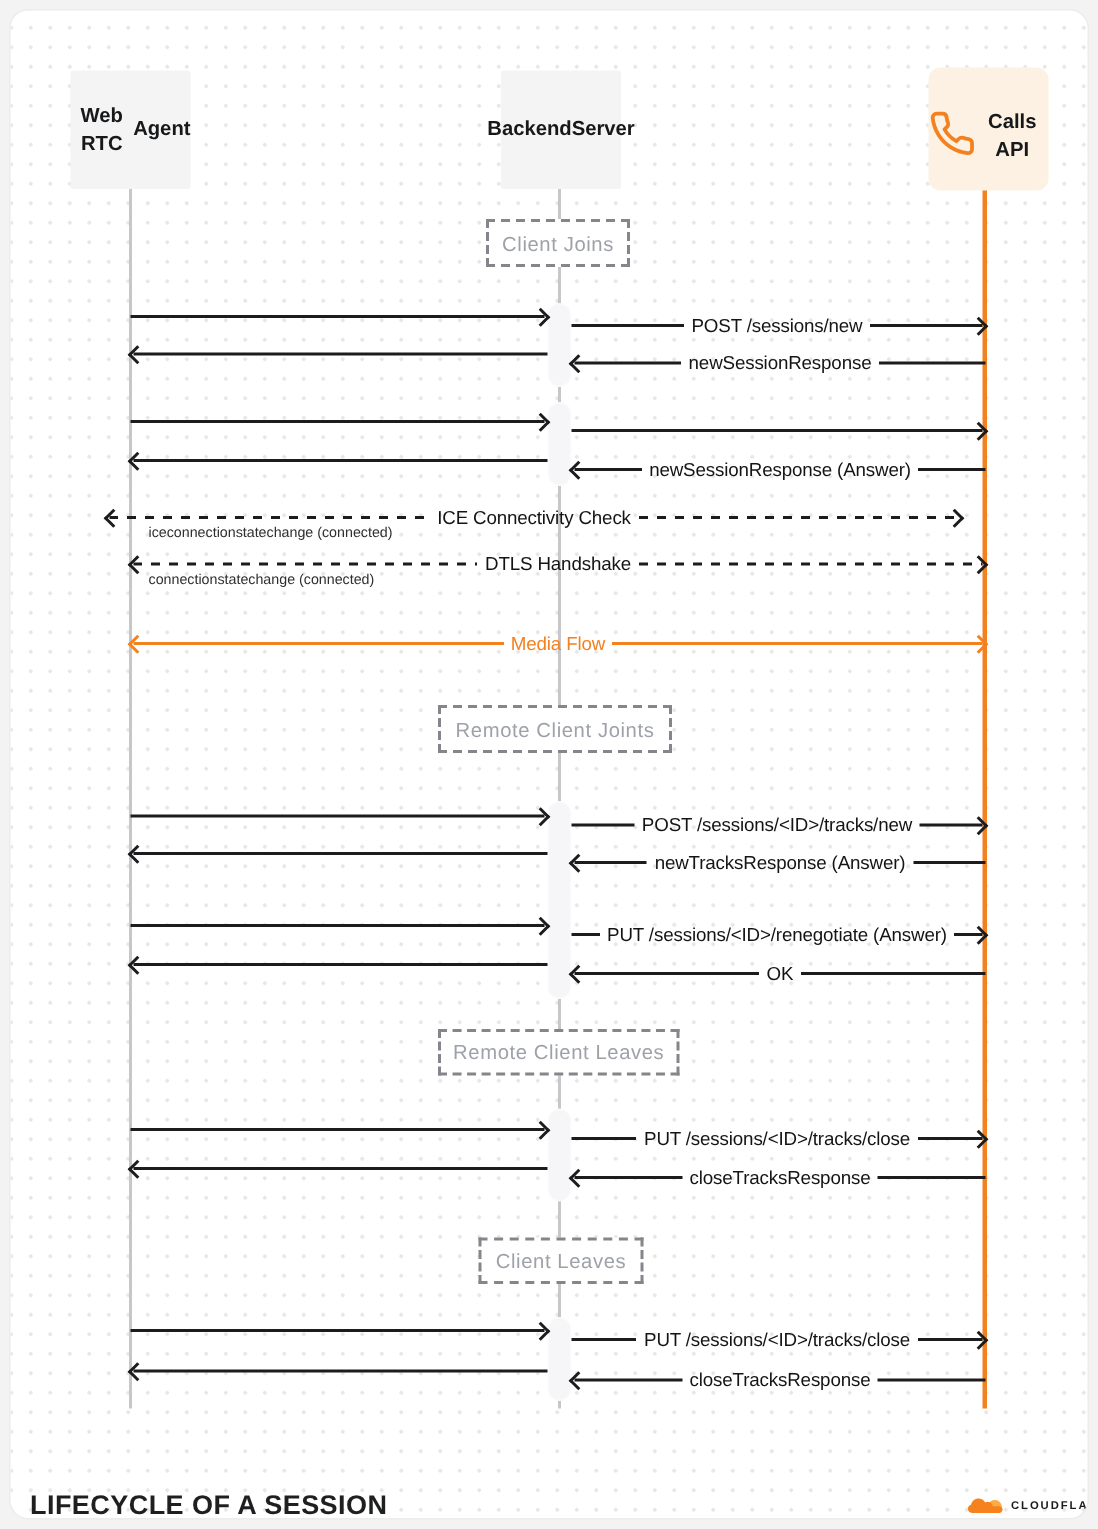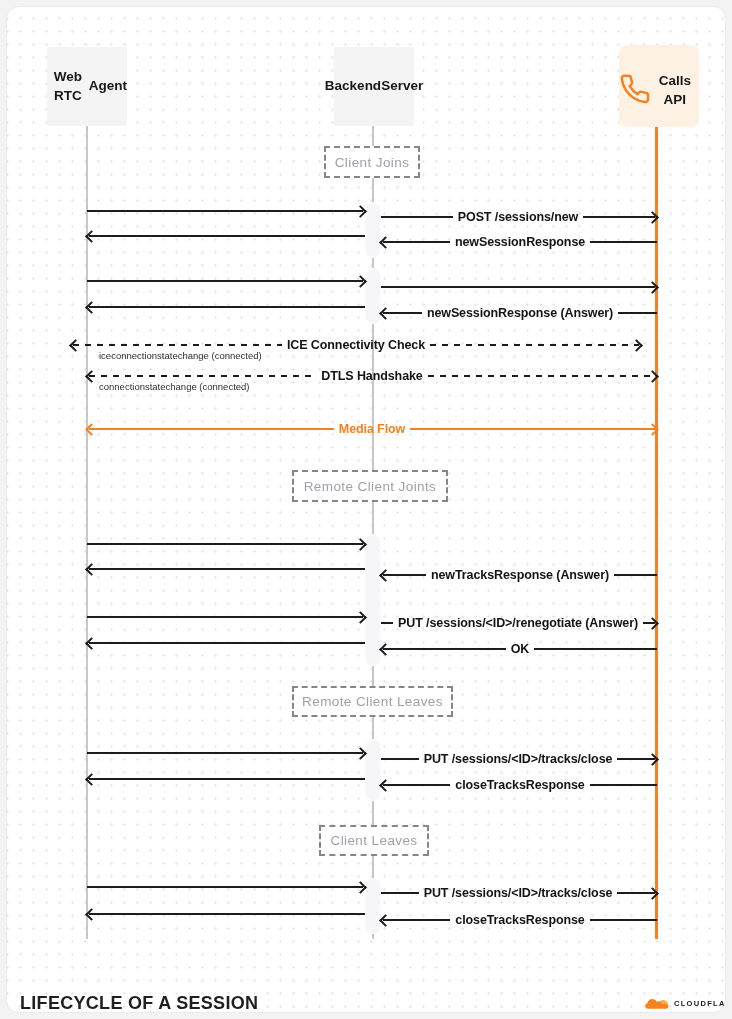--- a/index.html
+++ b/index.html
@@ -25,21 +25,21 @@
   
   .actor{position:absolute;top:40px;width:80px;height:79px;background:var(--actor-bg);border-radius:2px;
          display:flex;flex-direction:row;align-items:center;justify-content:center;
          font-weight:700;font-size:13.5px;color:#17181A;line-height:1.35;text-align:center}
   .actor.calls{top:38px;height:82px;background:var(--calls-bg);border-radius:8px;justify-content:flex-start;padding-top:9px}
   .actor.calls .phone{width:38px;height:38px;margin-bottom:4px}
   
   .seg{position:absolute;height:22px;display:flex;align-items:center}
   .seg .line{flex:1;height:2.5px;background:var(--ink);min-width:4px}
   .seg .line.dash{background:repeating-linear-gradient(to right,var(--ink) 0 6px,transparent 6px 12px)}
-  .seg .lbl{font-weight:700;font-size:12.5px;color:#141416;white-space:nowrap;padding:0 5px;letter-spacing:-0.1px}
+  .seg .lbl{font-weight:400;font-size:12.5px;color:#141416;white-space:nowrap;padding:0 5px;letter-spacing:-0.1px}
   .chev{width:9px;height:9px;flex:0 0 auto}
   .chev.r{border-top:2.5px solid var(--ink);border-right:2.5px solid var(--ink);transform:rotate(45deg);margin-left:-7px}
   .chev.l{border-top:2.5px solid var(--ink);border-left:2.5px solid var(--ink);transform:rotate(-45deg);margin-right:-7px}
   .seg.orange .line{background:var(--orange)}
   .seg.orange .lbl{color:var(--orange)}
   .seg.orange .chev.r{border-color:var(--orange)}
   .seg.orange .chev.l{border-color:var(--orange)}
   
   .note{position:absolute;font-size:9.5px;color:#2F2F31;white-space:nowrap}
   
@@ -161,20 +161,26 @@
         <i class="line"></i>
         <b class="lbl">Media Flow</b>
         <i class="line"></i>
         <i class="chev r"></i>
       </div>
 
     <div class="seg" style="left:80px;top:526px;width:278px">
         <i class="line"></i>
         <i class="chev r"></i>
       </div>
+    <div class="seg" style="left:374px;top:532px;width:276px">
+        <i class="line"></i>
+        <b class="lbl">POST /sessions/&lt;ID&gt;/tracks/new</b>
+        <i class="line"></i>
+        <i class="chev r"></i>
+      </div>
 
     <div class="seg" style="left:80px;top:551px;width:278px">
         <i class="chev l"></i>
         <i class="line"></i>
       </div>
     <div class="seg" style="left:374px;top:557px;width:276px">
         <i class="chev l"></i>
         <i class="line"></i>
         <b class="lbl">newTracksResponse (Answer)</b>
         <i class="line"></i>

